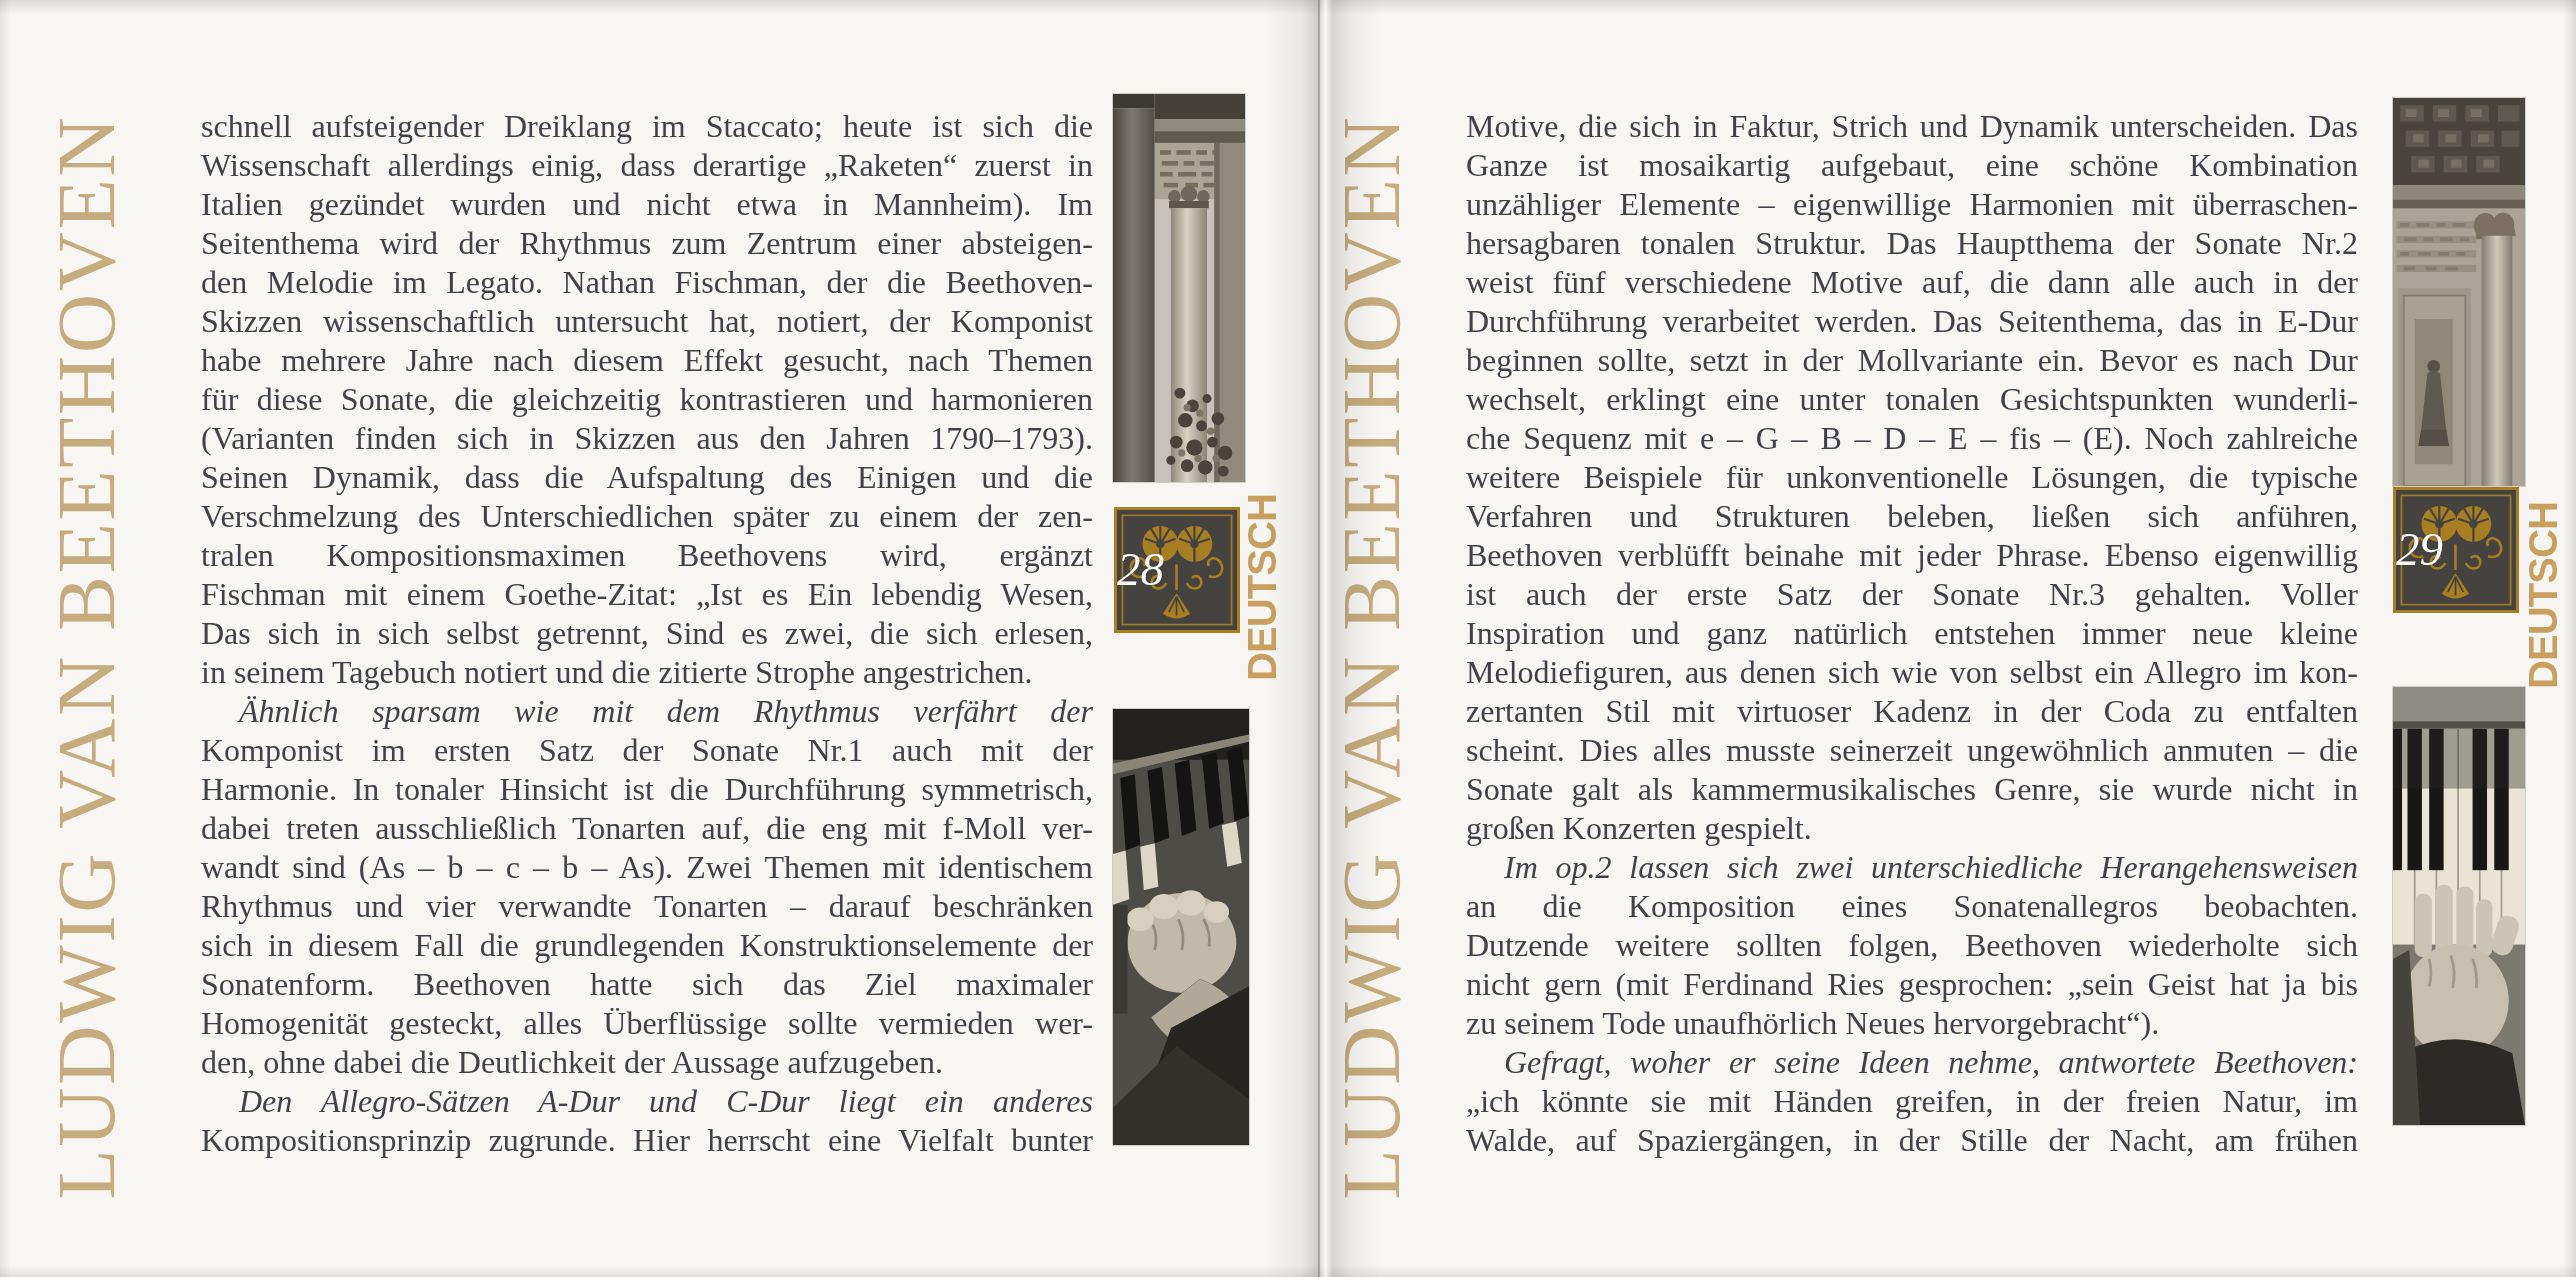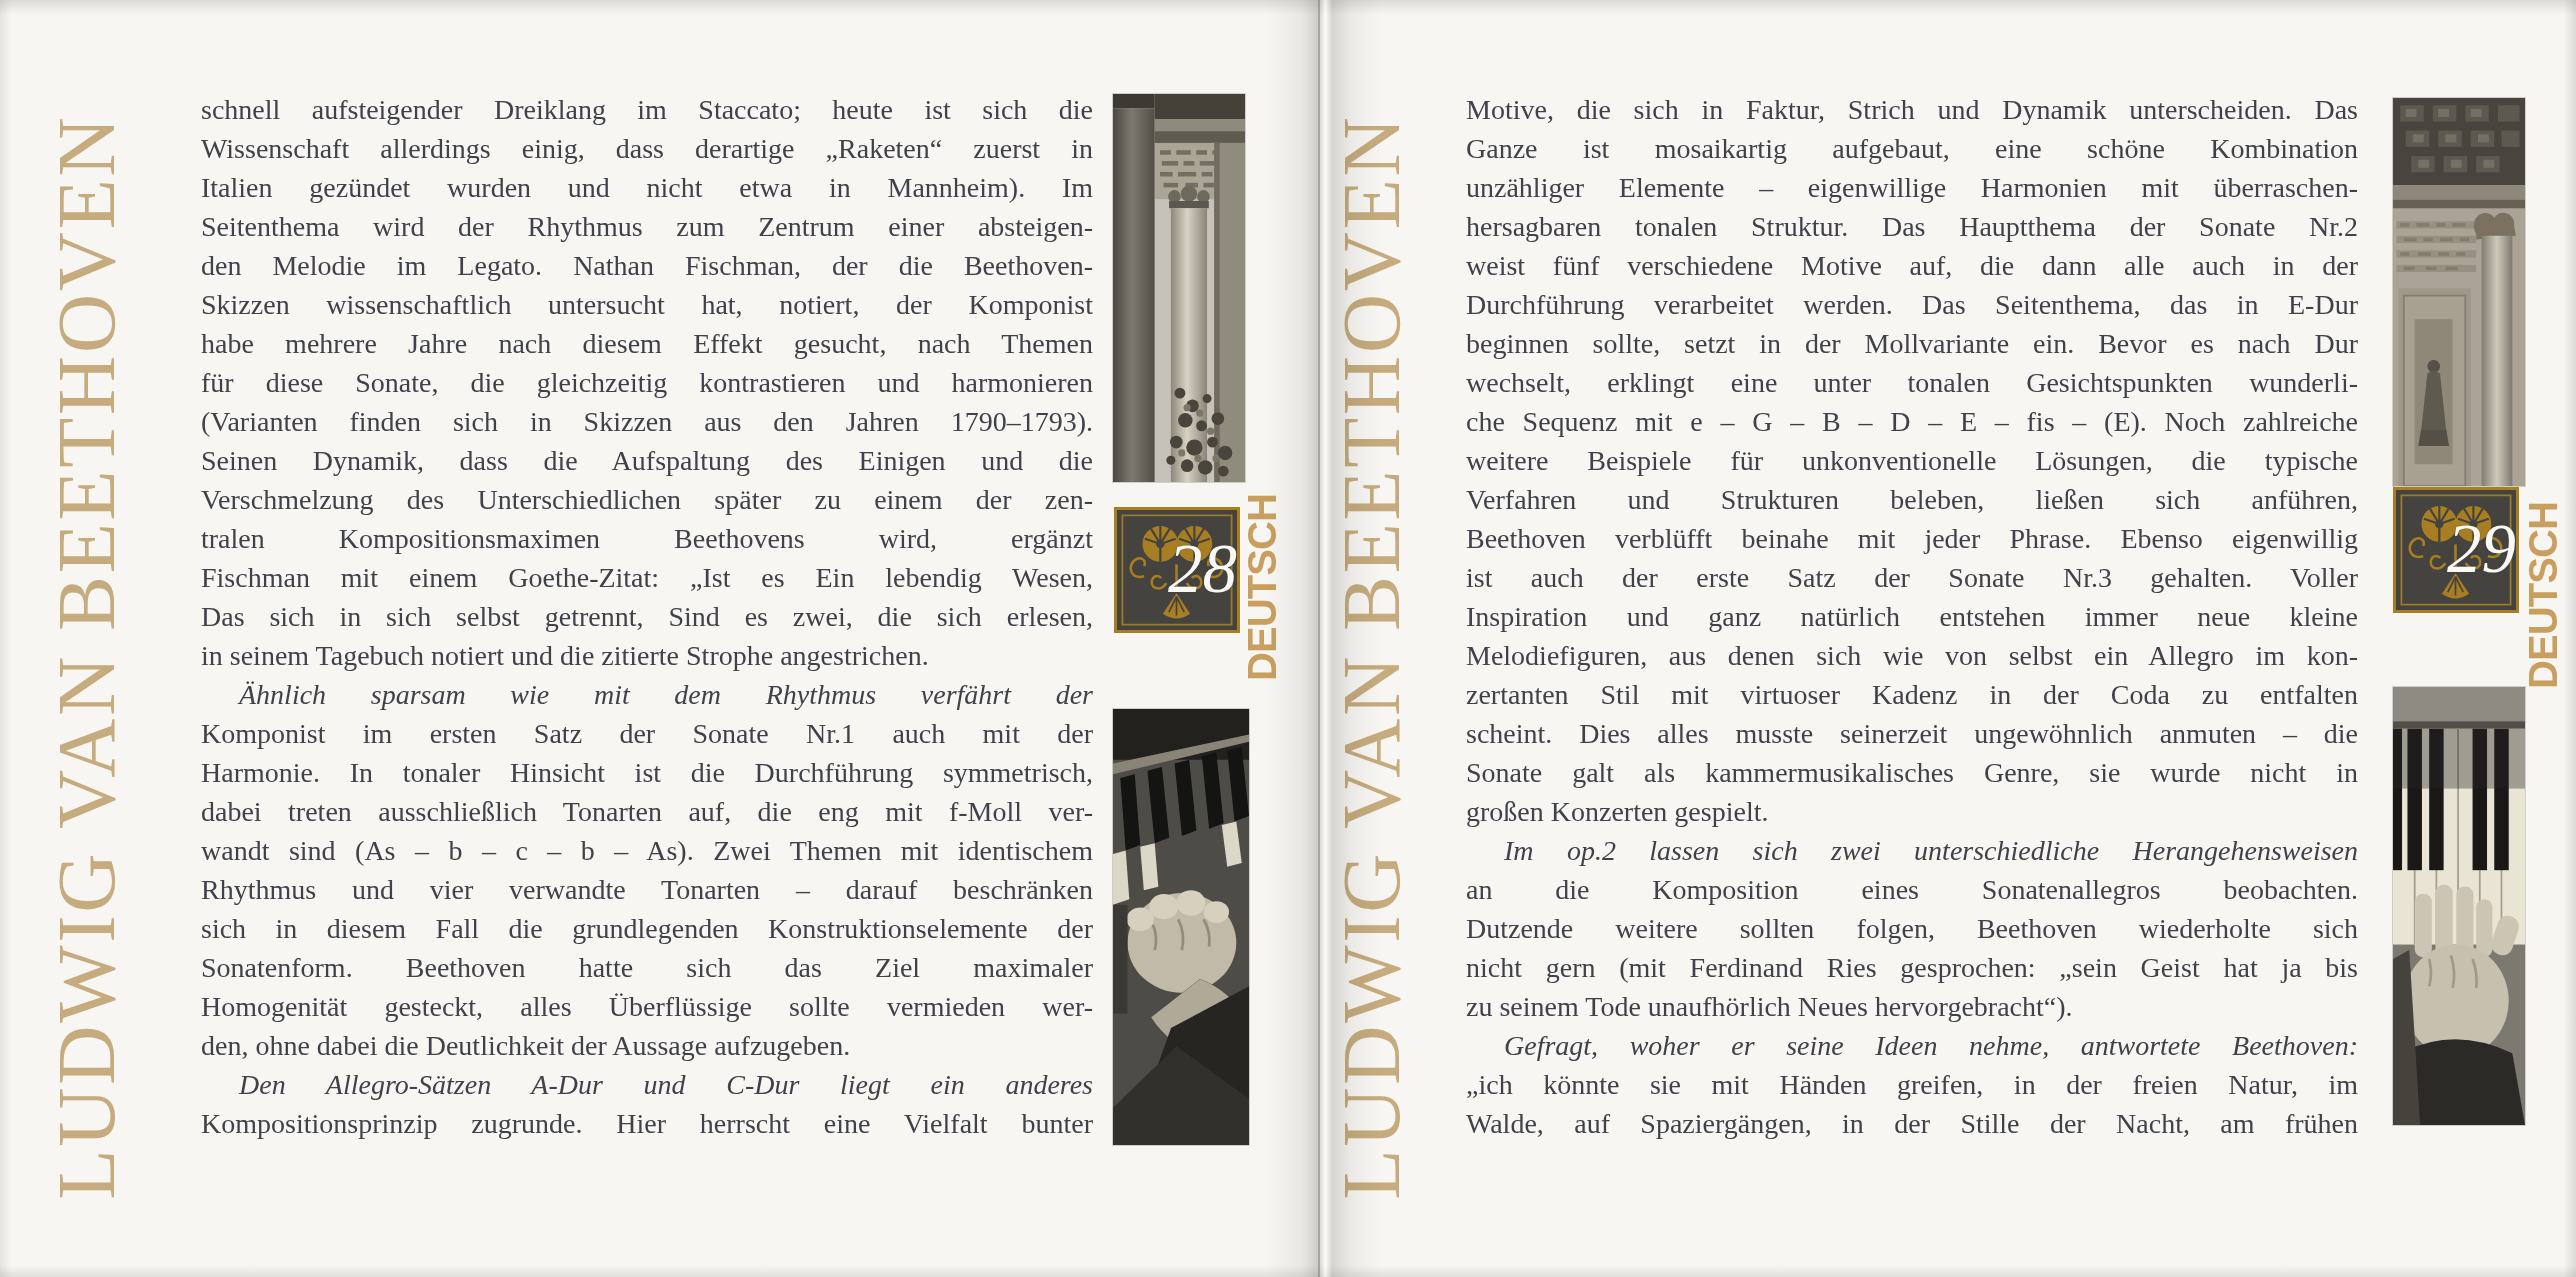--- a/index.html
+++ b/index.html
@@ -28,22 +28,22 @@
   .vtitle{
     position:absolute;width:1128px;height:101px;line-height:101px;
     transform:rotate(-90deg);transform-origin:left top;
     left:36px;top:1221px;text-align:center;
     font-size:82px;letter-spacing:2.7px;color:#c5ab7d;white-space:nowrap;
   }
   .page.right .vtitle{left:33px;}
 
   
   .textblock{
-    position:absolute;top:90px;width:892px;
-    font-size:28px;line-height:39px;color:#41414a;
+    position:absolute;top:107px;width:892px;
+    font-size:32px;line-height:39px;color:#41414a;
   }
   .page.left  .textblock{left:201px;}
   .page.right .textblock{left:178px;}
   .line{text-align:justify;text-align-last:justify;white-space:normal;}
   .line.endpara{text-align-last:left;}
   .line.first{text-indent:38px;font-style:italic;}
 
   
   .img{position:absolute;margin:0;padding:0;box-shadow:0 0 0 0.9px rgba(120,118,112,.35);}
   .page.left  .img.top{left:1113px;top:94px;width:132px;height:388px;}
@@ -55,22 +55,22 @@
   
   .badge{
     position:absolute;width:120px;height:120px;background:#454340;
     border:3.6px solid #a87e22;
     box-shadow:inset 0 0 0 4.5px #454340, inset 0 0 0 6.3px #9d7a28;
   }
   .page.left  .badge{left:1114px;top:507px;}
   .page.right .badge{left:1105px;top:487px;}
   .badge svg{position:absolute;left:5.4px;top:5.4px;width:109px;height:109px;}
   .badge .num{
-    position:absolute;left:0;top:7.2px;width:100%;text-align:right;
-    font-style:italic;font-size:69px;line-height:105px;color:#f8f8f5;z-index:2;
+    position:absolute;left:0;top:7.2px;width:100%;text-align:left;
+    font-style:italic;font-size:47px;line-height:105px;color:#f8f8f5;z-index:2;
     text-shadow:0 0 1.8px rgba(69,67,64,.6);
   }
 
   
   .vlang{
     position:absolute;width:174px;height:34px;line-height:34px;
     transform:rotate(-90deg);transform-origin:left top;text-align:center;
     font-family:"Liberation Sans",sans-serif;font-weight:bold;
     font-size:40px;letter-spacing:-0.9px;color:#c89f5e;white-space:nowrap;
   }

